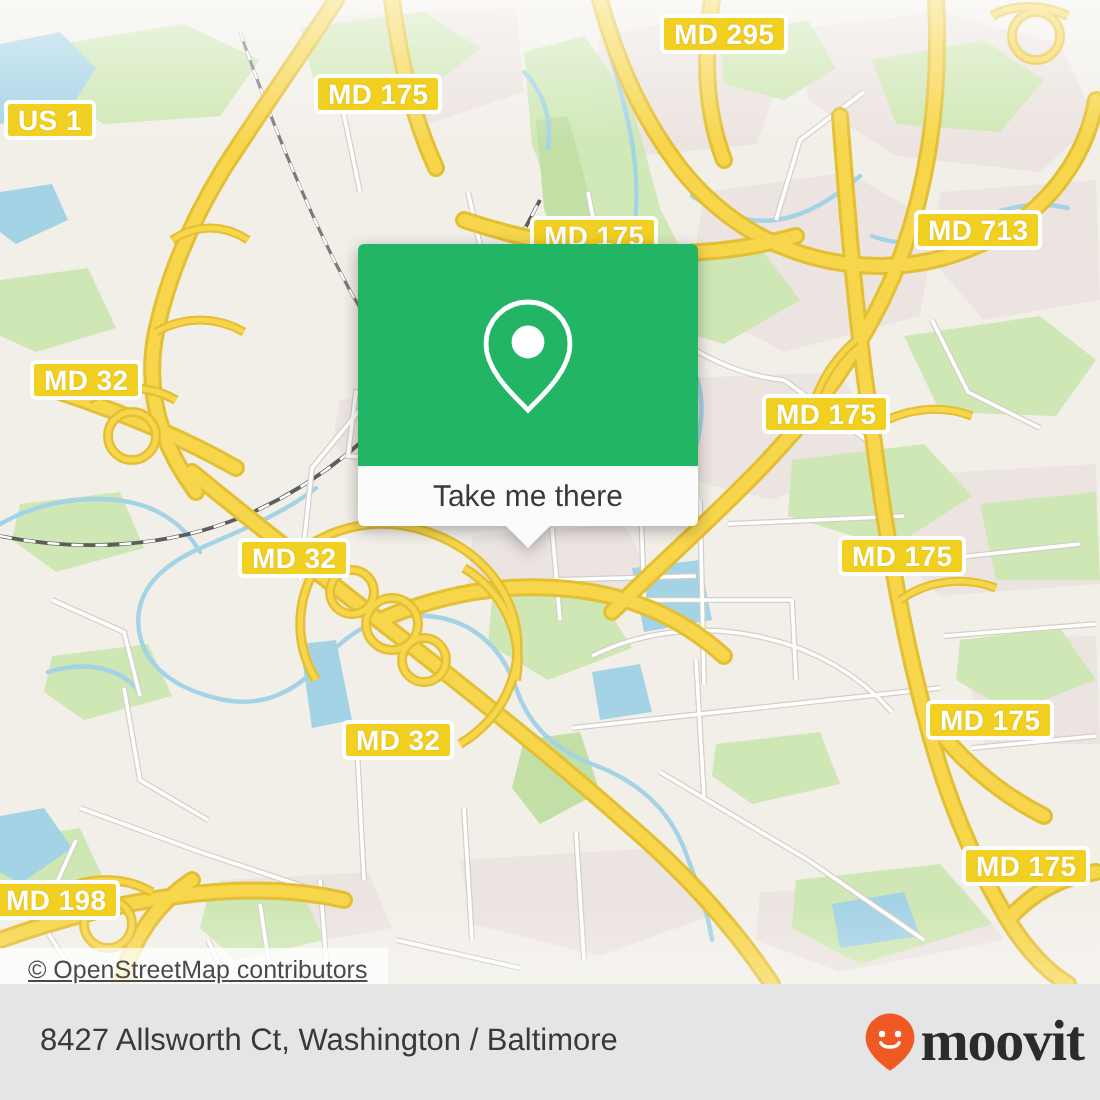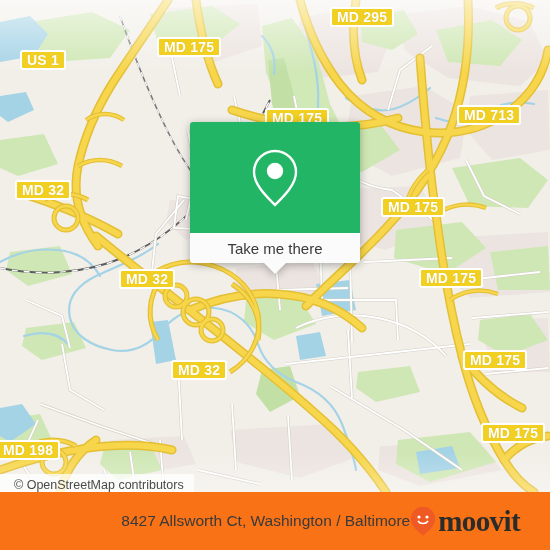--- a/index.html
+++ b/index.html
@@ -58,21 +58,21 @@
     height: 20px;
     padding: 0 5px;
     text-align: center;
     white-space: nowrap;
     text-shadow: 0 0 1px rgba(120,95,0,0.25);
   }
 
   
   #callout {
     position: absolute;
-    left: 190px;
+    left: 179px;
     top: 122px;
     width: 170px;
     filter: drop-shadow(0 2px 4px rgba(0,0,0,0.30));
   }
   #callout-green {
     height: 111px;
     background: #22b565;
     border-radius: 3px 3px 0 0;
     display: flex;
     align-items: center;
@@ -109,32 +109,33 @@
     left: 0;
     top: 474px;
     height: 22px;
     padding: 0 10px 0 14px;
     display: flex;
     align-items: center;
     background: rgba(255,255,255,0.72);
     color: #4a4a4a;
     font-size: 12.5px;
     white-space: nowrap;
+    text-decoration: underline;
   }
 
   
   #footer {
     position: absolute;
     left: 0; top: 492px;
     width: 550px; height: 58px;
-    background: #f97316;
+    background: #e5e5e5;
     display: flex;
     align-items: center;
-    justify-content: flex-end;
-    padding: 0 30px 0 20px;
+    justify-content: space-between;
+    padding: 0 8px 0 20px;
     box-sizing: border-box;
   }
   #footer-address {
     color: #39393b;
     font-size: 15.5px;
     font-family: "Liberation Sans", sans-serif;
     white-space: nowrap;
   }
   #brand {
     display: flex;
@@ -409,21 +410,21 @@
         <path d="M78 166 C92 158 108 158 122 166"></path>
       </g>
     </g>
 
   </svg>
 
   <div class="map-veil-top"></div>
   <div class="map-veil-bottom"></div>
 
   <div id="shield-layer">
-      <div class="shield" style="left: 20px; top: 50px;">US 1</div>
+      <div class="shield" style="left: 2px; top: 50px;">US 1</div>
       <div class="shield" style="left: 157px; top: 37px;">MD 175</div>
       <div class="shield" style="left: 330px; top: 7px;">MD 295</div>
       <div class="shield" style="left: 265px; top: 108px;">MD 175</div>
       <div class="shield" style="left: 457px; top: 105px;">MD 713</div>
       <div class="shield" style="left: 15px; top: 180px;">MD 32</div>
       <div class="shield" style="left: 381px; top: 197px;">MD 175</div>
       <div class="shield" style="left: 119px; top: 269px;">MD 32</div>
       <div class="shield" style="left: 419px; top: 268px;">MD 175</div>
       <div class="shield" style="left: 171px; top: 360px;">MD 32</div>
       <div class="shield" style="left: 463px; top: 350px;">MD 175</div>

